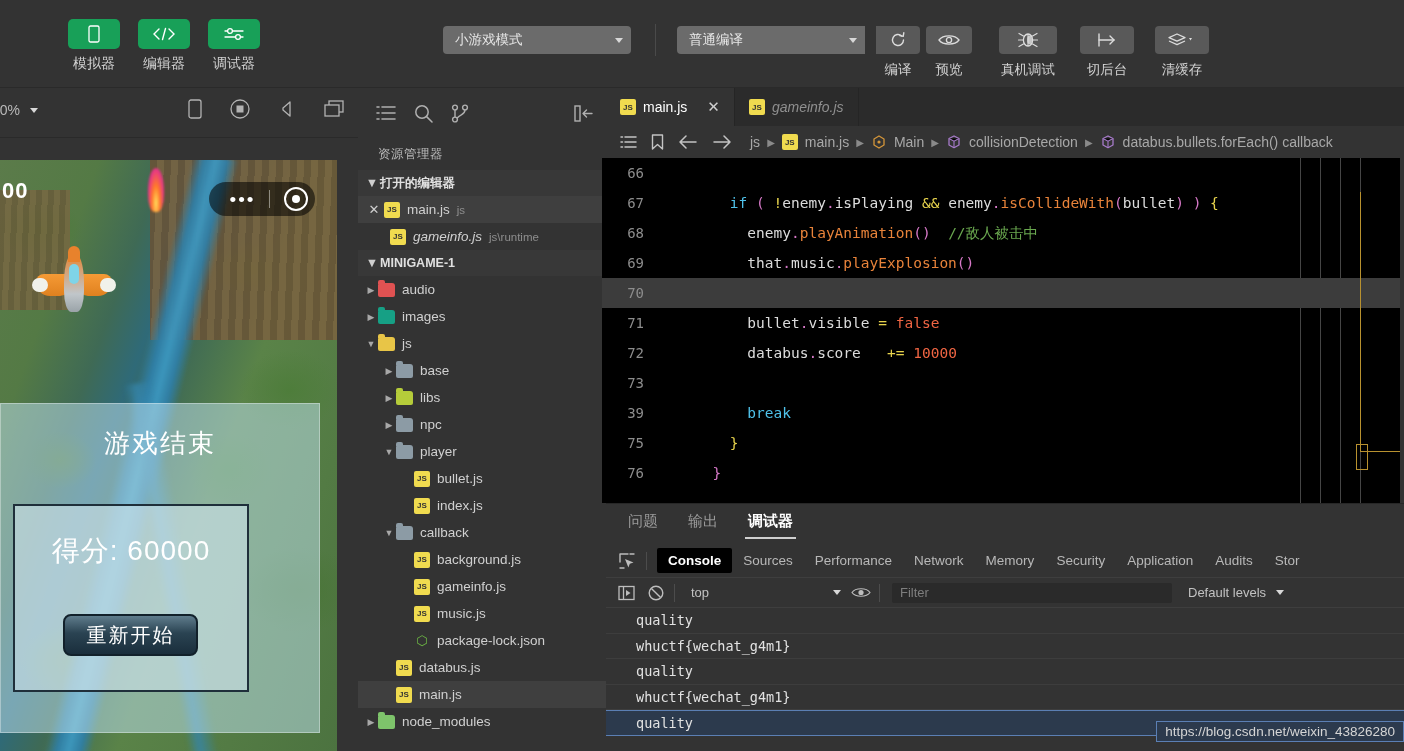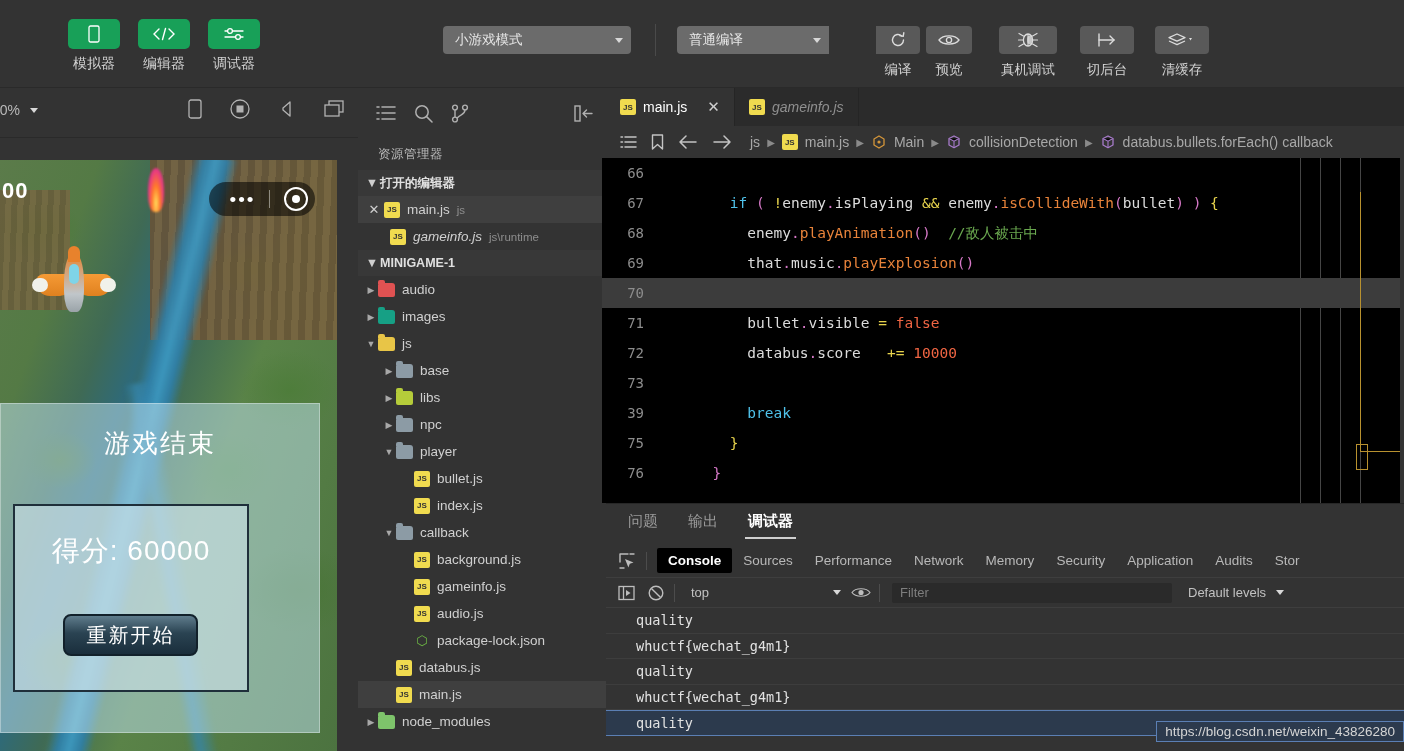--- a/index.html
+++ b/index.html
@@ -246,21 +246,21 @@
       </div>
     </div>
 
     <div class="tb-select" style="left:443px; top:26px; width:188px;">
       <span class="cap">小游戏模式</span>
       <span class="caret"></span>
     </div>
 
     <div class="divider-v" style="left:655px; top:24px; height:32px;"></div>
 
-    <div class="tb-select" style="left:677px; top:26px; width:152px; border-radius:4px 0 0 4px;">
+    <div class="tb-select" style="left:677px; top:26px; width:188px; border-radius:4px 0 0 4px;">
       <span class="cap">普通编译</span>
       <span class="caret"></span>
     </div>
 
     <div class="tb-btn" style="left:876px; top:26px;">
       <div class="ic" style="width:44px; border-radius:0 4px 4px 0;">
         <svg width="18" height="18" viewBox="0 0 18 18">
             <path d="M14.5 9a5.5 5.5 0 1 1-1.8-4.1" fill="none" stroke="#dcdcdc" stroke-width="1.4" stroke-linecap="round"></path>
             <path d="M14.8 1.8 L14.2 5.4 L10.8 4.6" fill="none" stroke="#dcdcdc" stroke-width="1.4" stroke-linecap="round" stroke-linejoin="round"></path>
           </svg>
@@ -493,21 +493,21 @@
           <span>background.js</span>
         </div>
         <div class="row" style="padding-left: 42px;">
           <span class="tw"></span>
           <span class="ficon ic-js">JS</span>
           <span>gameinfo.js</span>
         </div>
         <div class="row" style="padding-left: 42px;">
           <span class="tw"></span>
           <span class="ficon ic-js">JS</span>
-          <span>audio.js</span>
+          <span>music.js</span>
         </div>
         <div class="row" style="padding-left: 42px;">
           <span class="tw"></span>
           <span class="ficon ic-json">⬡</span>
           <span>package-lock.json</span>
         </div>
         <div class="row" style="padding-left: 24px;">
           <span class="tw"></span>
           <span class="ficon ic-js">JS</span>
           <span>databus.js</span>

